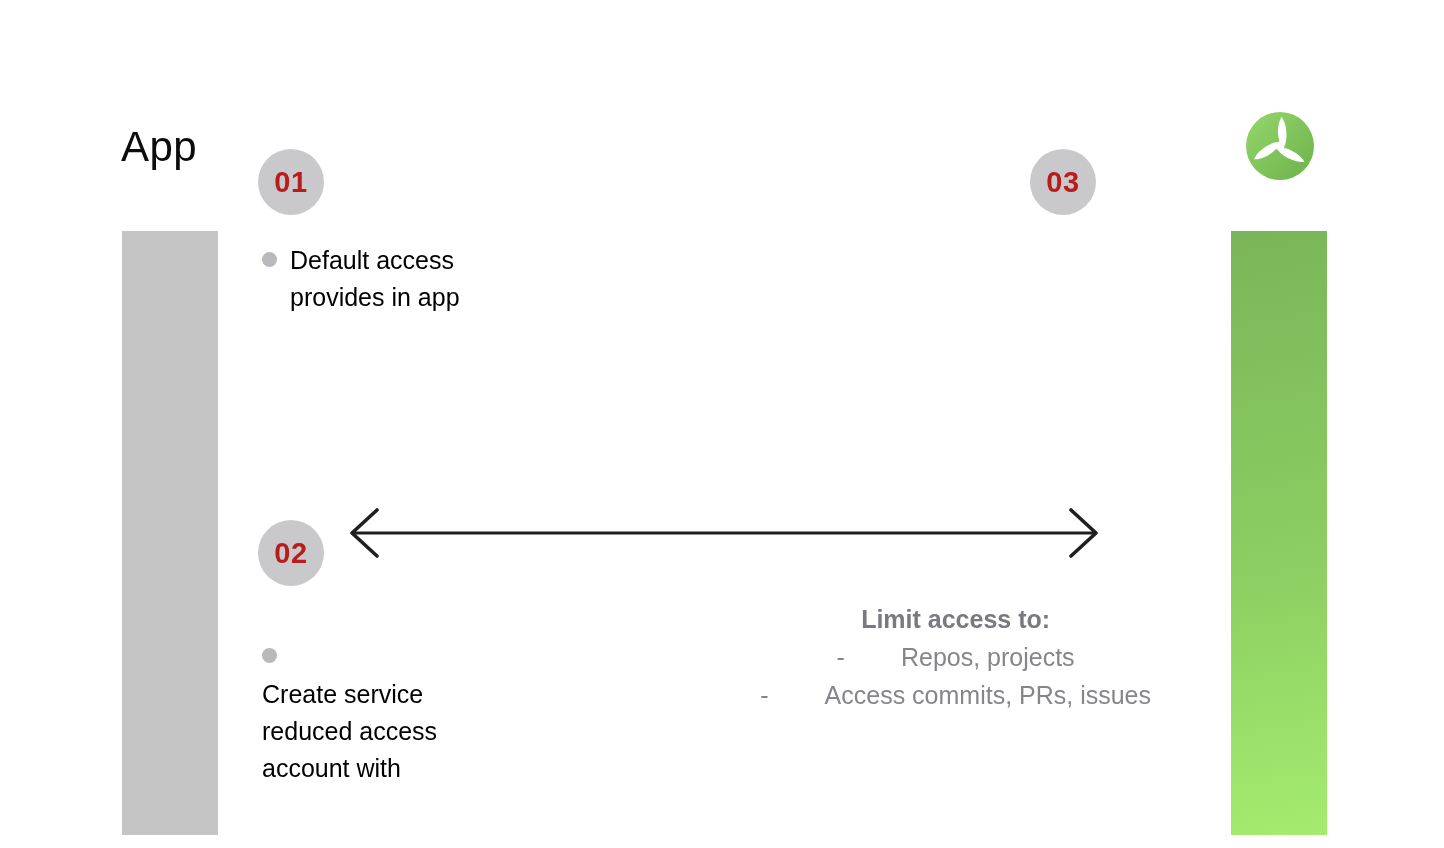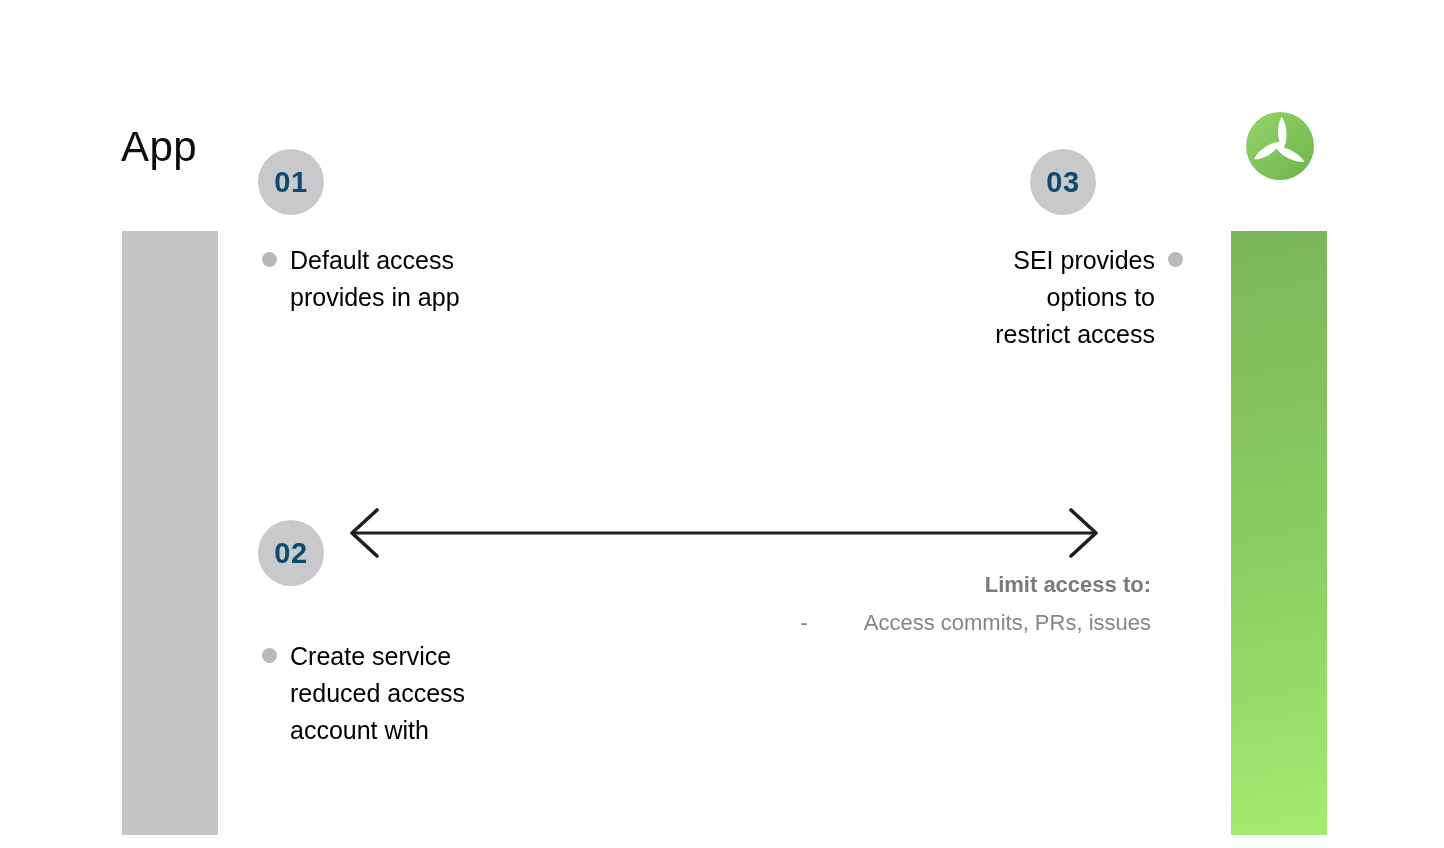--- a/index.html
+++ b/index.html
@@ -31,21 +31,21 @@
 
   
   .logo { position: absolute; left: 1246px; top: 112px; width: 68px; height: 68px; }
 
   
   .badge {
     position: absolute;
     width: 66px; height: 66px;
     border-radius: 50%;
     background: #c9c9cb;
-    color: #0c4a6e;
+    color: #b91c1c;
     font-size: 29px;
     font-weight: 700;
     display: flex; align-items: center; justify-content: center;
     letter-spacing: 0.5px;
   }
   .badge-1 { left: 258px;  top: 149px; }
   .badge-2 { left: 258px;  top: 520px; }
   .badge-3 { left: 1030px; top: 149px; }
 
   
@@ -58,34 +58,34 @@
     color: #000000;
   }
   .bullet {
     width: 15px; height: 15px;
     border-radius: 50%;
     background: #b9b9bd;
     margin-top: 10px;
     flex: 0 0 auto;
   }
   .step-1 { left: 262px; top: 242px; }
-  .step-2 { left: 262px; top: 638px; }
+  .step-2 { left: 262px; top: 638px; flex-direction: column; }
   .step-3 { right: 261px; top: 242px; flex-direction: row-reverse; }
   .step-3 .lines { text-align: right; }
 
   
   .arrow-wrap { position: absolute; left: 344px; top: 505px; width: 760px; height: 56px; }
 
   
   .limit {
     position: absolute;
     right: 293px;
-    top: 566px;
-    text-align: right;
-    font-size: 22px;
+    top: 600px;
+    text-align: center;
+    font-size: 25px;
     line-height: 38px;
     color: #85858b;
     white-space: nowrap;
   }
   .limit-title { font-weight: 700; color: #797980; }
   .limit-item .dash { display: inline-block; margin-right: 56px; }
 </style>
 </head>
 <body>
 
@@ -140,39 +140,34 @@
 
   <div class="step step-2">
     <span class="bullet"></span>
     <div class="lines">
       <div>Create service</div>
       <div>reduced access</div>
       <div>account with</div>
     </div>
   </div>
 
-  <div class="step step-3">
-    <span class="bullet"></span>
-    <div class="lines">
-      <div>SEI provides</div>
-      <div>options to</div>
-      <div>restrict access</div>
-    </div>
-  </div>
 
   <div class="arrow-wrap">
     <svg width="760" height="56" viewBox="0 0 760 56">
       <g stroke="#1f1f1f" fill="none" stroke-linecap="round" stroke-linejoin="round">
         <line x1="9" y1="28" x2="751" y2="28" stroke-width="3"></line>
         <path d="M33 5 L8 28 L33 51" stroke-width="3.6"></path>
         <path d="M727 5 L752 28 L727 51" stroke-width="3.6"></path>
       </g>
     </svg>
   </div>
 
   <div class="limit">
     <div class="limit-title">Limit access to:</div>
     <div class="limit-item">
+      <span class="dash">-</span><span>Repos, projects</span>
+    </div>
+    <div class="limit-item">
       <span class="dash">-</span><span>Access commits, PRs, issues</span>
     </div>
   </div>
 
 </div>
 
 </body></html>

